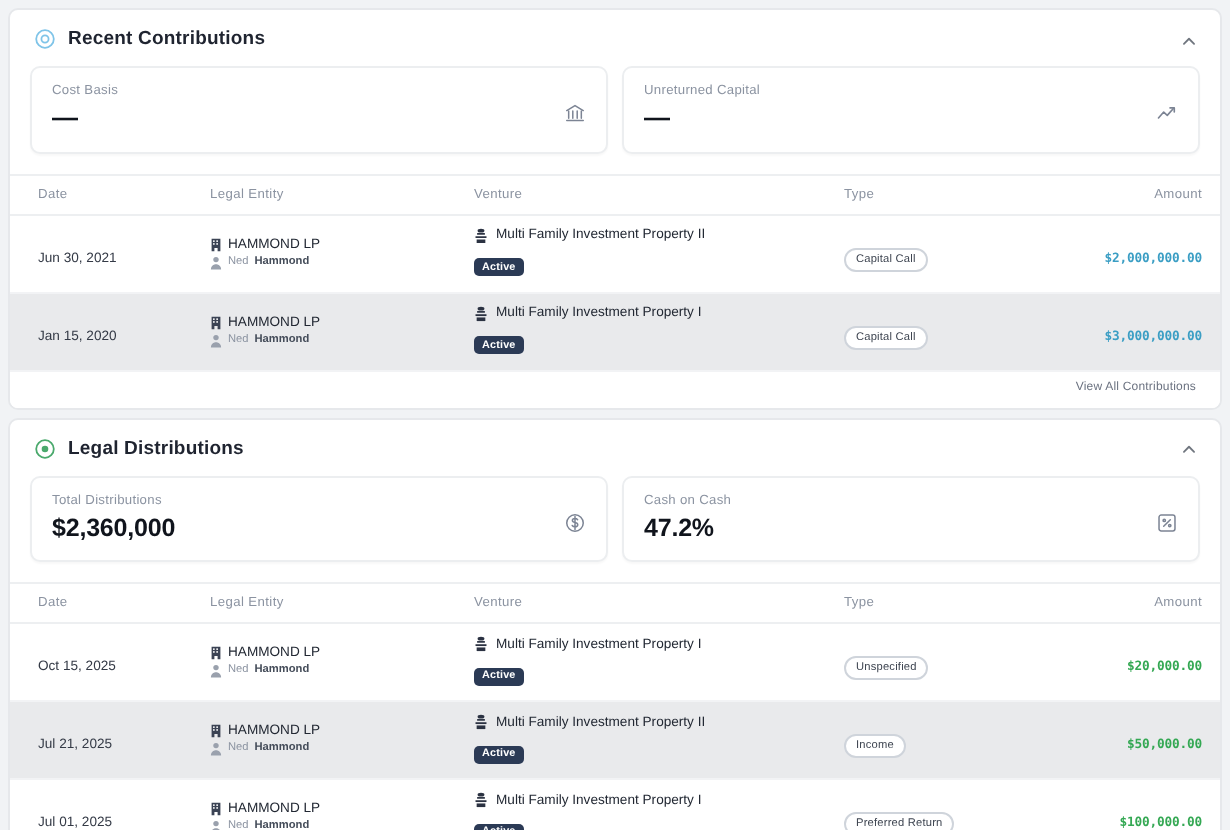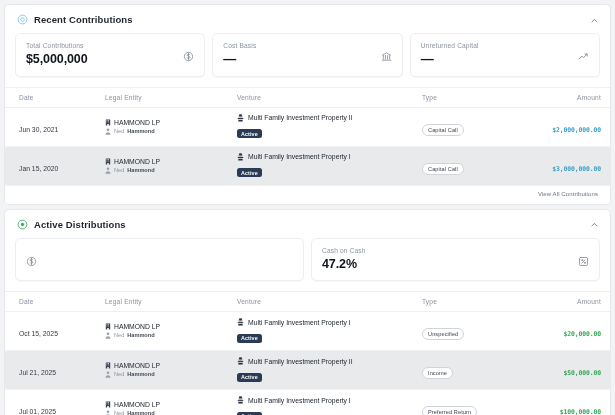--- a/index.html
+++ b/index.html
@@ -174,32 +174,20 @@
       <span class="panel-title">Recent Contributions</span>
       <span class="chev">
             <svg viewBox="0 0 16 16" fill="none" stroke="#70767f" stroke-width="1.6" stroke-linecap="round" stroke-linejoin="round">
               <path d="M3.5 10.5 8 6l4.5 4.5"></path>
             </svg>
           </span>
     </div>
     <div class="stats">
     <div class="stat-card">
       <div class="stat-text">
-        <span class="stat-label">Total Contributions</span>
-        <span class="stat-value">$5,000,000</span>
-      </div>
-      <span class="stat-icon">
-              <svg viewBox="0 0 16 16" fill="none" stroke="#7c8494" stroke-width="1.1">
-                <circle cx="8" cy="8" r="6"></circle>
-                <path d="M8 3.3v9.4M9.9 5.6c-.4-.5-1.1-.8-1.9-.8-1.1 0-1.9.6-1.9 1.4 0 2 3.9 1 3.9 3 0 .9-.9 1.5-2 1.5-.9 0-1.6-.3-2-.9" stroke-linecap="round"></path>
-              </svg>
-            </span>
-    </div>
-    <div class="stat-card">
-      <div class="stat-text">
         <span class="stat-label">Cost Basis</span>
         <span class="stat-value dash">—</span>
       </div>
       <span class="stat-icon">
               <svg viewBox="0 0 16 16" fill="none" stroke="#7c8494" stroke-width="1.1" stroke-linecap="round">
                 <path d="M2 6.2 8 2.6l6 3.6"></path>
                 <path d="M3.4 6.6v5.2M6.4 6.6v5.2M9.6 6.6v5.2M12.6 6.6v5.2"></path>
                 <path d="M2 13.4h12"></path>
               </svg>
             </span>
@@ -334,29 +322,33 @@
     </div>
   </div>
       <div class="panel">
     <div class="panel-head">
       <span class="head-icon">
             <svg viewBox="0 0 16 16" fill="none" stroke="#4aa96c" stroke-width="1.3">
               <circle cx="8" cy="8" r="6.4"></circle>
               <circle cx="8" cy="8" r="2.4" fill="#4aa96c" stroke="none"></circle>
             </svg>
           </span>
-      <span class="panel-title">Active Distributions</span>
+      <span class="panel-title">Legal Distributions</span>
       <span class="chev">
             <svg viewBox="0 0 16 16" fill="none" stroke="#70767f" stroke-width="1.6" stroke-linecap="round" stroke-linejoin="round">
               <path d="M3.5 10.5 8 6l4.5 4.5"></path>
             </svg>
           </span>
     </div>
     <div class="stats">
     <div class="stat-card">
+      <div class="stat-text">
+        <span class="stat-label">Total Distributions</span>
+        <span class="stat-value">$2,360,000</span>
+      </div>
       <span class="stat-icon">
               <svg viewBox="0 0 16 16" fill="none" stroke="#7c8494" stroke-width="1.1">
                 <circle cx="8" cy="8" r="6"></circle>
                 <path d="M8 3.3v9.4M9.9 5.6c-.4-.5-1.1-.8-1.9-.8-1.1 0-1.9.6-1.9 1.4 0 2 3.9 1 3.9 3 0 .9-.9 1.5-2 1.5-.9 0-1.6-.3-2-.9" stroke-linecap="round"></path>
               </svg>
             </span>
     </div>
     <div class="stat-card">
       <div class="stat-text">
         <span class="stat-label">Cash on Cash</span>

